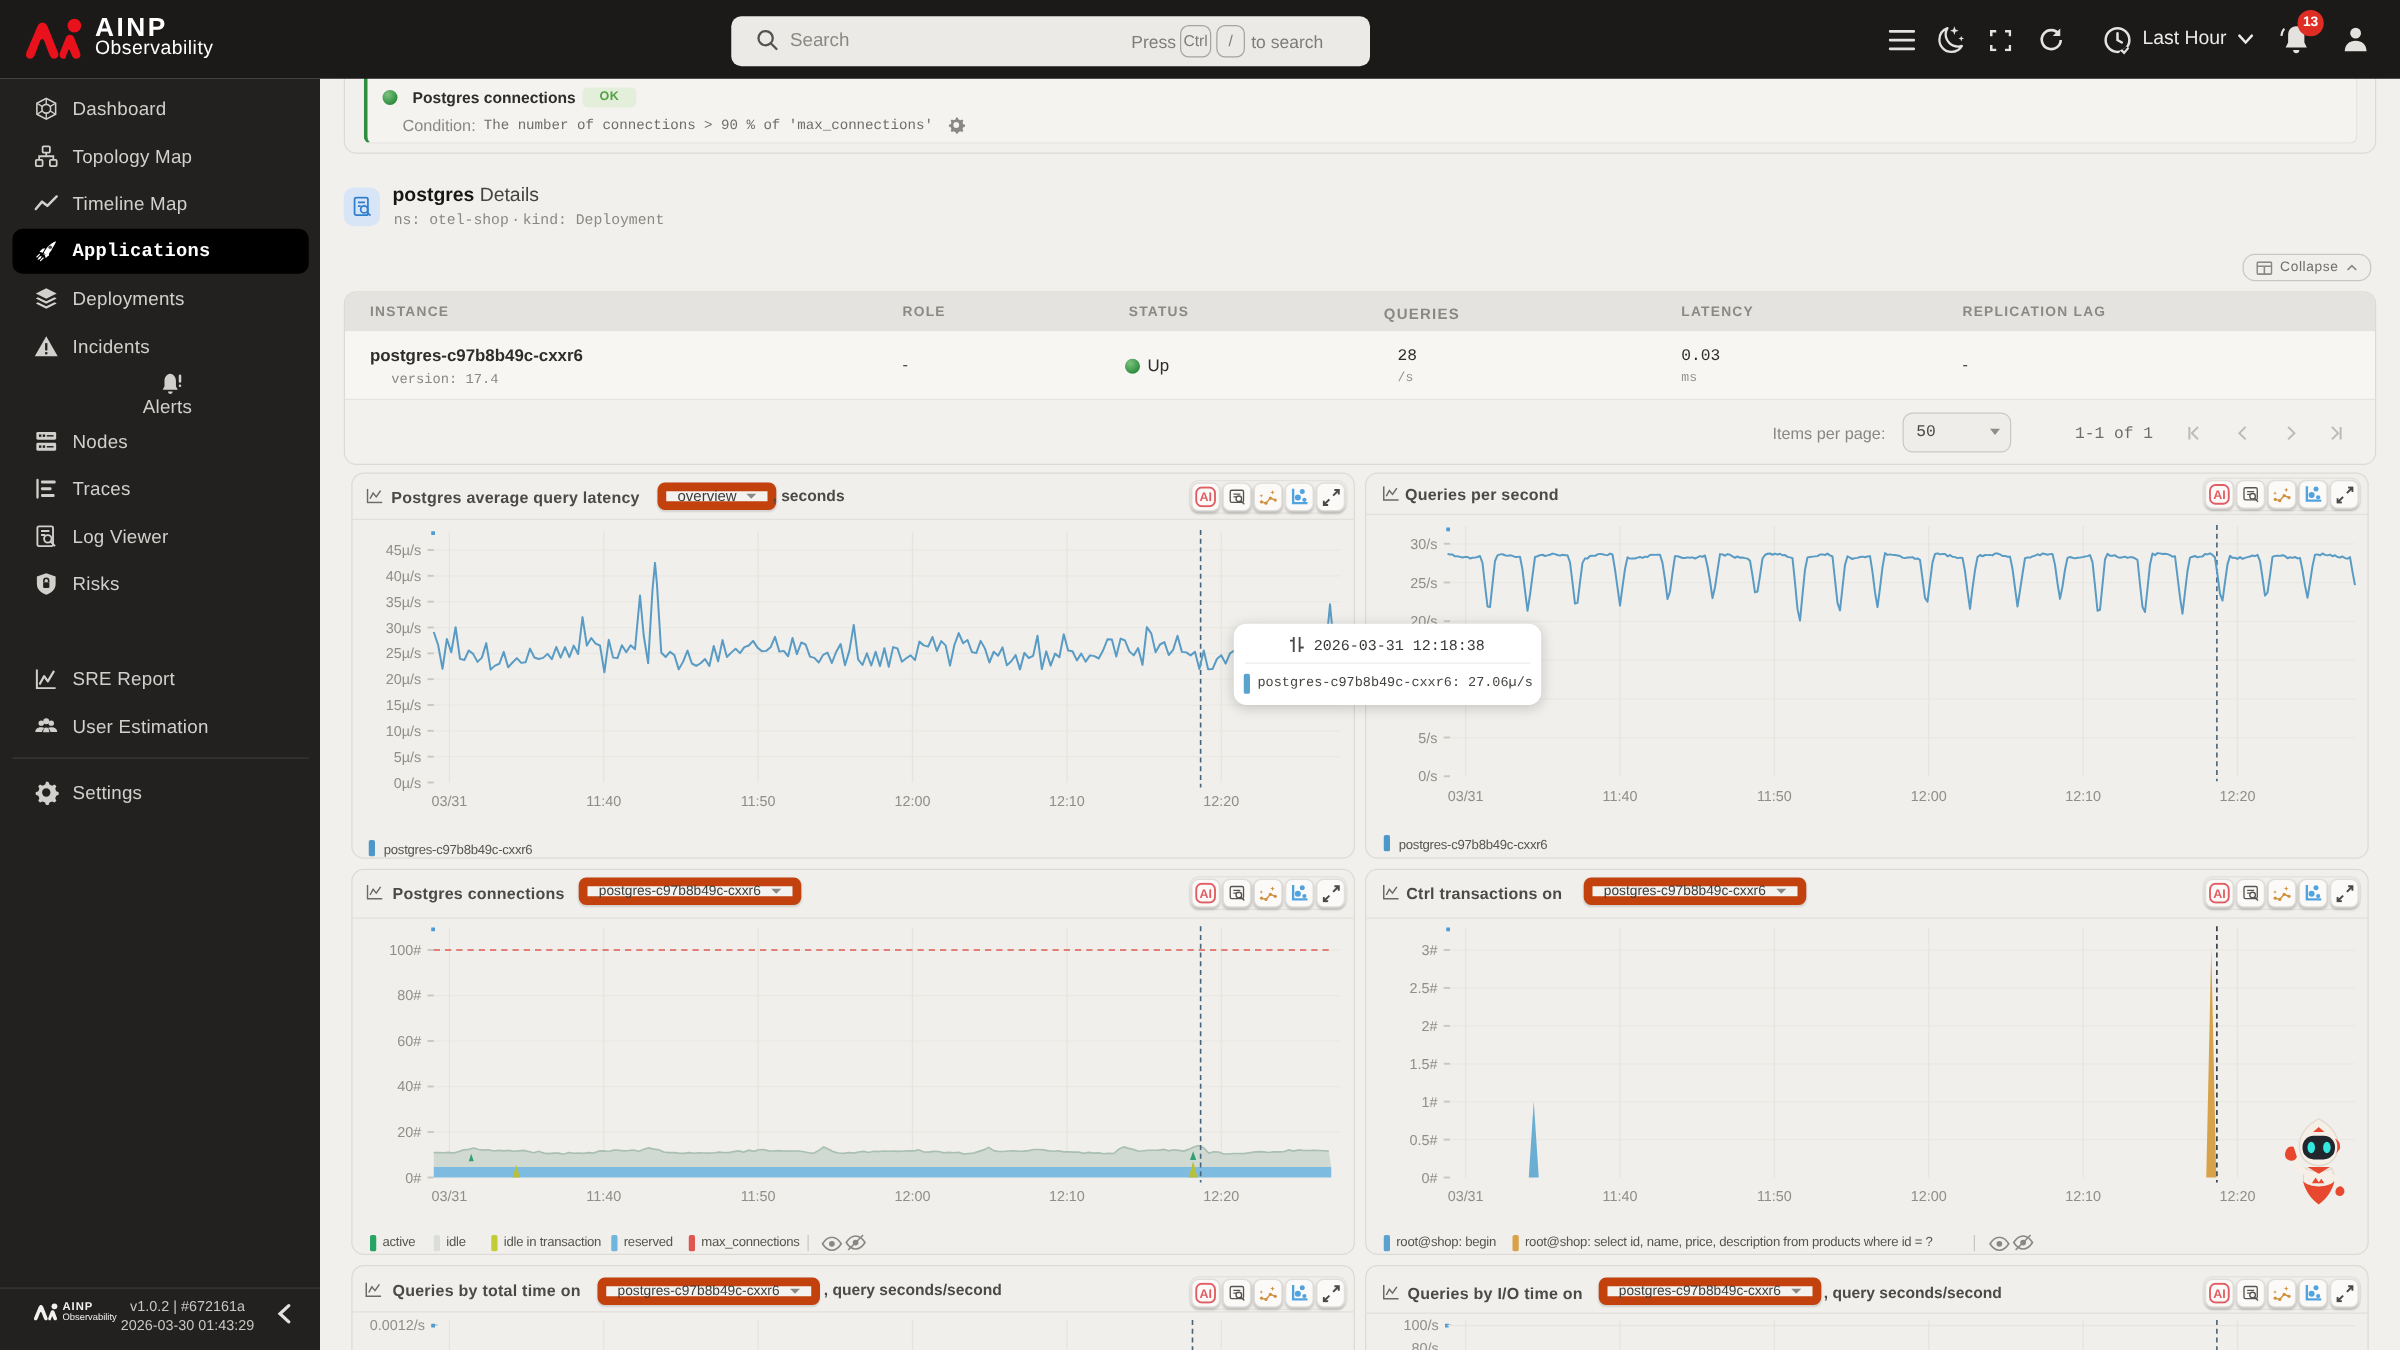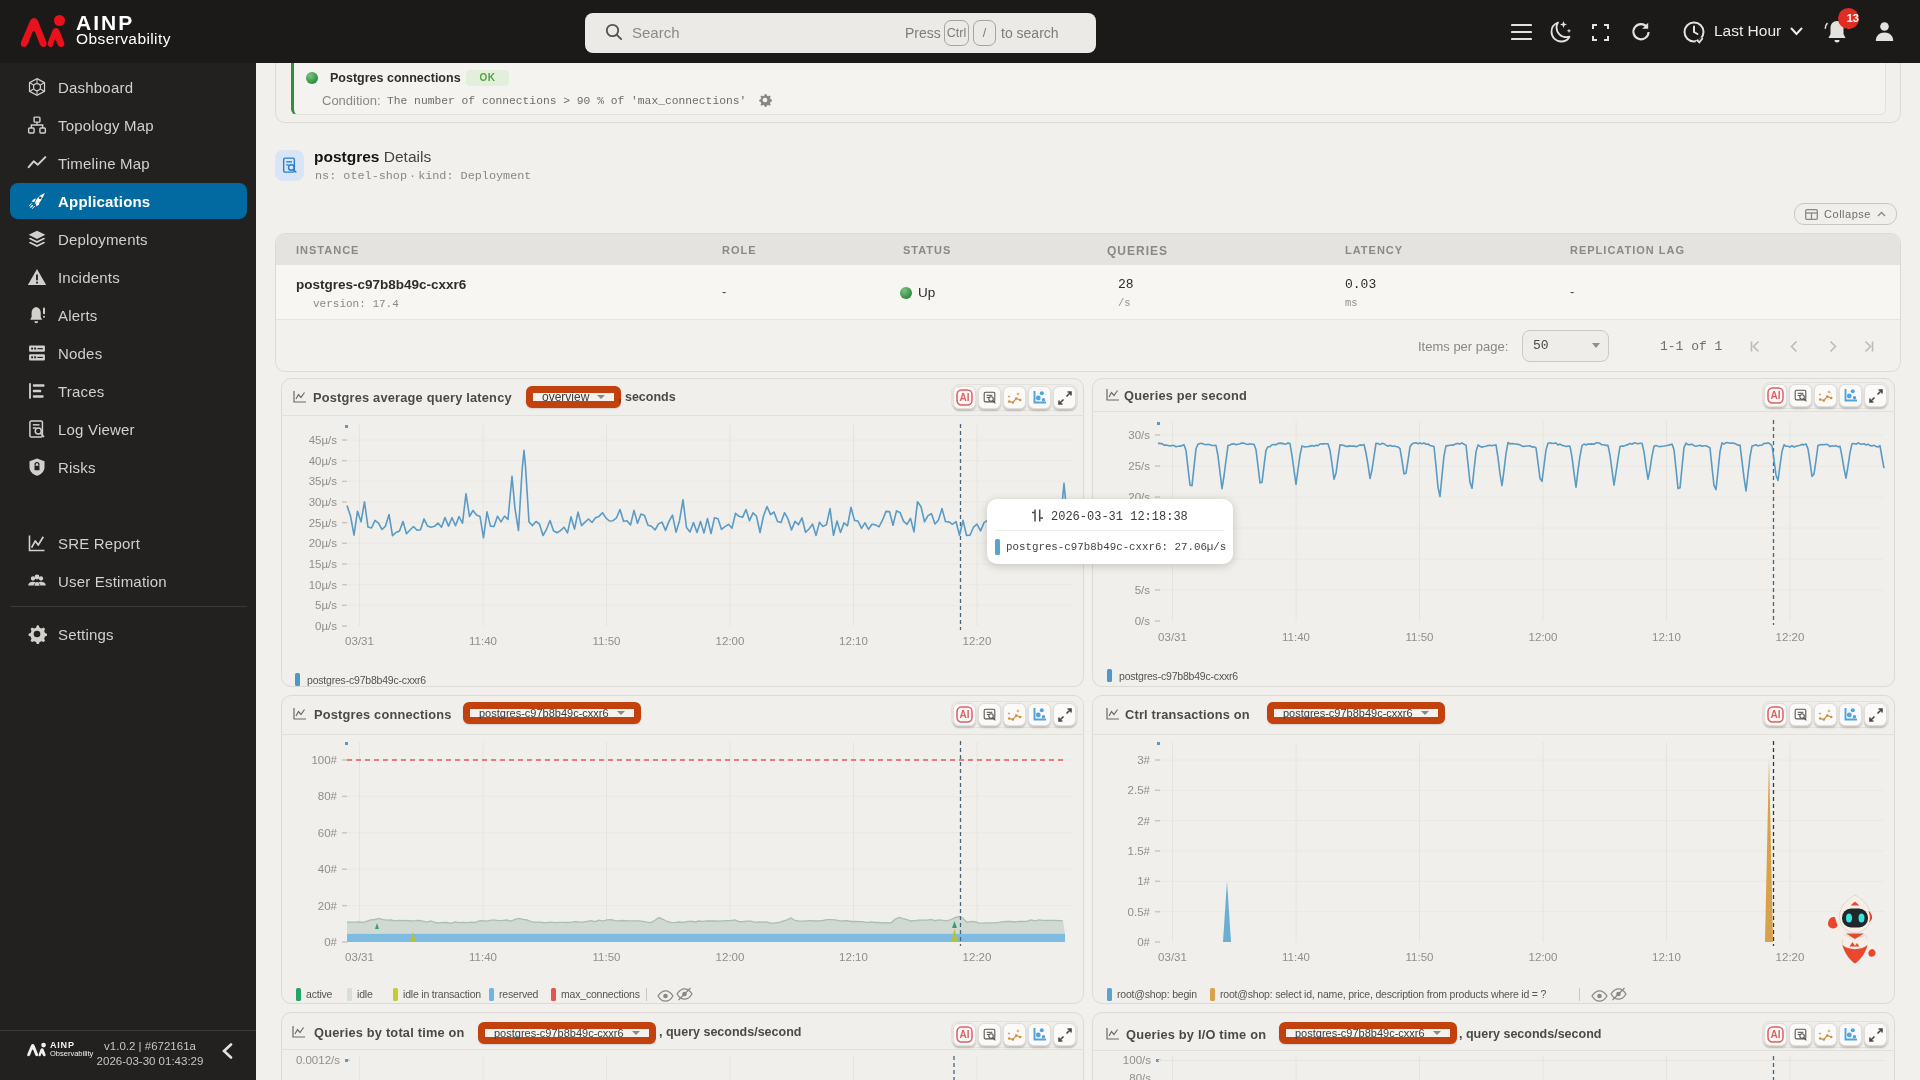--- a/index.html
+++ b/index.html
@@ -8,21 +8,21 @@
   .abs { position:absolute; }
   #page { position:relative; width:1920px; height:1080px; }
   .mono { font-family:"Liberation Mono", monospace; }
   
   #topbar { left:0; top:0; width:1920px; height:63px; background:#1b1a19; z-index:30; }
   #sidebar { left:0; top:63px; width:256px; height:1017px; background:#222120; z-index:25; }
   .sbitem { position:absolute; left:10px; width:237px; height:36px; border-radius:8px;
     color:#d2d0cc; font-size:15px; display:flex; align-items:center; }
   .sbitem svg { margin-left:17px; width:20px; height:20px; flex:none; }
   .sbitem span { margin-left:11px; letter-spacing:0.2px; }
-  .sbsel { background:#0369a1; color:#fff; font-weight:bold; }
+  .sbsel { background:#000000; color:#fff; font-weight:bold;font-family:Liberation Mono, monospace; }
   
   .card { position:absolute; background:#f0efeb; border:1px solid #dcdad5; border-radius:10px; }
   .ctitle { font-weight:bold; font-size:12.8px; color:#4b4a47; letter-spacing:0.2px; }
   .csuffix { font-weight:bold; font-size:12.5px; color:#4b4a47; }
   .drop { height:22px; background:#f3f2ef; border:7px solid #c2410c; border-radius:6px;
     box-shadow:0 1px 1.5px rgba(0,0,0,0.12); display:inline-flex; align-items:center;
     font-size:12px; color:#3c3b39; padding:0 9px; }
   .drop .car { margin-left:8px; width:0; height:0; border-left:4px solid transparent;
     border-right:4px solid transparent; border-top:4.5px solid #8a8884; }
   .icbtns { position:absolute; display:flex; gap:2px; border:1px solid #e3e1dd; border-radius:8px; padding:1px; }
@@ -88,21 +88,21 @@
         <path d="M1.5 1.5 L6.5 7 L11.5 1.5" fill="none" stroke="#eceae7" stroke-width="2" stroke-linecap="round"></path>
       </svg>
 <svg class="abs" style="left:1824px;top:19px" width="26" height="27" viewBox="0 0 26 27">
         <path d="M13 2 C9 2 6.5 5 6.5 9 L6.5 15 L4.5 19 L21.5 19 L19.5 15 L19.5 9 C19.5 5 17 2 13 2 Z" fill="#e4e2df"></path>
         <path d="M10.5 21 a2.5 2.5 0 0 0 5 0 Z" fill="#e4e2df"></path>
         <g stroke="#e4e2df" stroke-width="1.6" fill="none">
           <path d="M3.5 4 C2 5.5 1.2 7.5 1.2 9.8"></path>
           <path d="M22.5 4 C24 5.5 24.8 7.5 24.8 9.8"></path>
         </g>
       </svg>
-<div class="abs" style="left:1838px;top:8px;width:21px;height:21px;background:#e02d24;border-radius:50%;color:#fff;font-size:11px;font-weight:bold;text-align:right;line-height:21px;">13</div>
+<div class="abs" style="left:1838px;top:8px;width:21px;height:21px;background:#e02d24;border-radius:50%;color:#fff;font-size:11px;font-weight:bold;text-align:center;line-height:21px;">13</div>
 <svg class="abs" style="left:1873px;top:20px" width="23" height="23" viewBox="0 0 23 23">
         <circle cx="11.5" cy="6.5" r="4.3" fill="#e4e2df"></circle>
         <path d="M2.8 21 C2.8 15.5 6.5 12.5 11.5 12.5 C16.5 12.5 20.2 15.5 20.2 21 Z" fill="#e4e2df"></path>
       </svg>
 </div>
   <div class="abs" id="sidebar">
       <div class="sbitem" style="top:6px;">
         <svg viewBox="0 0 24 24">
           <g fill="none" stroke="#d2d0cc" stroke-width="1.5">
             <path d="M12 2 L21 6.8 L21 17.2 L12 22 L3 17.2 L3 6.8 Z"></path>
@@ -162,21 +162,21 @@
         <span>Deployments</span>
       </div>
 <div class="sbitem" style="top:196px;">
         <svg viewBox="0 0 24 24">
           <path d="M12 2.5 L23 21.5 L1 21.5 Z" fill="#d2d0cc"></path>
           <rect x="10.9" y="9" width="2.2" height="7" fill="#222120"></rect>
           <rect x="10.9" y="17.6" width="2.2" height="2.2" fill="#222120"></rect>
         </svg>
         <span>Incidents</span>
       </div>
-<div class="sbitem" style="top:234px;">
+<div class="sbitem" style="top:234px;flex-direction:column;">
         <svg viewBox="0 0 24 24">
           <path d="M11 2.5 C7.5 3 5.5 5.8 5.5 9.5 L5.5 14.5 L3.8 17.8 L18.2 17.8 L16.5 14.5 L16.5 9.5 C16.5 5.8 14.5 3 11 2.5 Z" fill="#d2d0cc"></path>
           <path d="M8.8 19.5 a2.3 2.3 0 0 0 4.6 0 Z" fill="#d2d0cc"></path>
           <rect x="19.2" y="3" width="2.4" height="8" rx="1.2" fill="#d2d0cc"></rect>
           <rect x="19.2" y="12.8" width="2.4" height="2.4" rx="1.2" fill="#d2d0cc"></rect>
         </svg>
         <span>Alerts</span>
       </div>
 <div class="sbitem" style="top:272px;">
         <svg viewBox="0 0 24 24">

